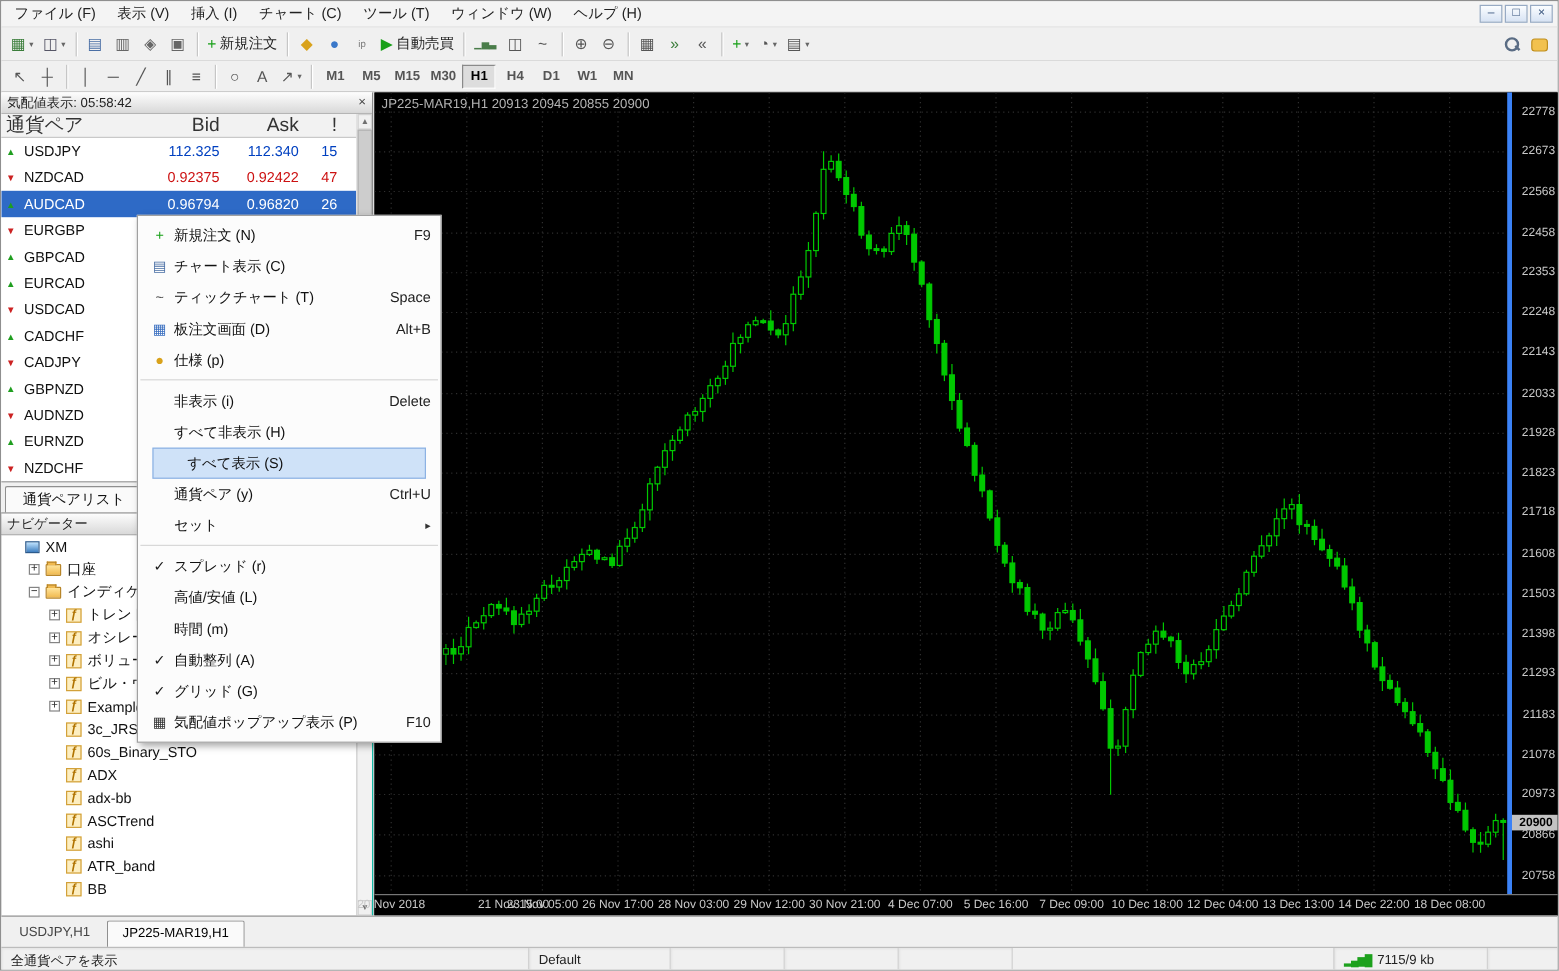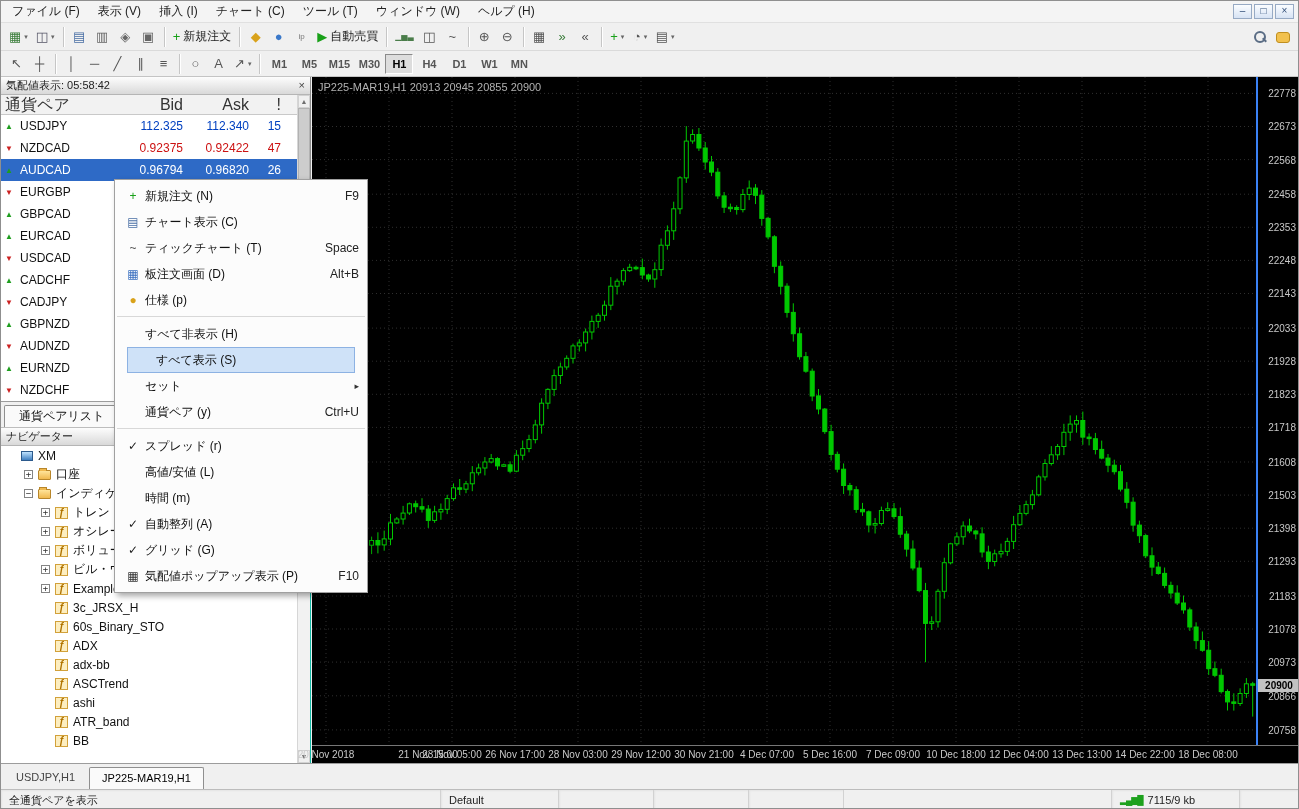--- a/index.html
+++ b/index.html
@@ -69,21 +69,21 @@
   .folder-icon::before{content:"";position:absolute;left:0;top:-3px;width:6px;height:2px;background:#f0b94f;border:1px solid #b8862a;border-bottom:none;}
   .account-server-icon{width:12px;height:10px;background:linear-gradient(#bfe3ff,#3f7fc0);border:1px solid #2c5a8c;}
   .indicator-icon,.indicator-group-icon{width:13px;height:12px;background:#fdeec0;border:1px solid #d2a13a;color:#b07300;font-size:10px;font-style:italic;font-weight:bold;text-align:center;line-height:10px;}
   .tlabel2{font-size:12px;color:#111;}
   .nav .vsb{top:18px;bottom:0;}
 
   
   .chart{position:absolute;left:311px;top:76px;width:988px;height:686px;background:#000;}
   .plot{position:absolute;left:0;top:0;width:944px;height:668px;display:block;}
   .ohlc{position:absolute;left:6px;top:4px;color:#b2b2b2;font-size:11px;z-index:3;white-space:nowrap;}
-  .paxis{position:absolute;right:0;top:0;width:44px;bottom:18px;background:#000;border-left:2px solid #3b82f6;}
+  .paxis{position:absolute;right:0;top:0;width:44px;bottom:18px;background:#000;border-left:4px solid #3b82f6;}
   .plabel{position:absolute;right:4px;font-size:10px;color:#c9c9c9;transform:translateY(-50%);}
   .pcur{position:absolute;left:0;right:0;height:13px;background:#c2c2c2;color:#000;font-size:10px;font-weight:bold;text-align:center;line-height:13px;}
   .taxis{position:absolute;left:0;right:0;bottom:0;height:18px;background:#000;border-top:1px solid #777;}
   .tlabel{position:absolute;top:3px;font-size:10px;color:#c9c9c9;transform:translateX(-50%);white-space:nowrap;}
 
   
   .bottomstrip{position:absolute;left:0;top:762px;right:0;height:26px;background:#f0f0f0;border-top:1px solid #9c9c9c;display:flex;}
   .navtabs{width:311px;padding:3px 3px 0;display:flex;gap:2px;border-right:1px solid #c9c9c9;}
   .ntab{height:23px;line-height:21px;padding:0 10px;font-size:11px;color:#333;}
   .ntab.active{background:#fafafa;border:1px solid #8f8f8f;border-bottom:none;border-radius:2px 2px 0 0;}
@@ -935,35 +935,40 @@
         <span class="cilabel">板注文画面 (D)</span>
         <span class="sc">Alt+B</span>
       </div>
       <div class="ci">
         <span class="gut" style="color: rgb(217, 162, 27);">●</span>
         <span class="cilabel">仕様 (p)</span>
       </div>
       <div class="csep"></div>
       <div class="ci">
         <span class="gut"></span>
+        <span class="cilabel">非表示 (i)</span>
+        <span class="sc">Delete</span>
+      </div>
+      <div class="ci">
+        <span class="gut"></span>
         <span class="cilabel">すべて非表示 (H)</span>
       </div>
       <div class="ci hl">
         <span class="gut"></span>
         <span class="cilabel">すべて表示 (S)</span>
       </div>
       <div class="ci">
         <span class="gut"></span>
+        <span class="cilabel">通貨ペア (y)</span>
+        <span class="sc">Ctrl+U</span>
+      </div>
+      <div class="ci">
+        <span class="gut"></span>
         <span class="cilabel">セット</span>
         <span class="sub">▸</span>
-      </div>
-      <div class="ci">
-        <span class="gut"></span>
-        <span class="cilabel">通貨ペア (y)</span>
-        <span class="sc">Ctrl+U</span>
       </div>
       <div class="csep"></div>
       <div class="ci">
         <span class="gut check">✓</span>
         <span class="cilabel">スプレッド (r)</span>
       </div>
       <div class="ci">
         <span class="gut"></span>
         <span class="cilabel">高値/安値 (L)</span>
       </div>

